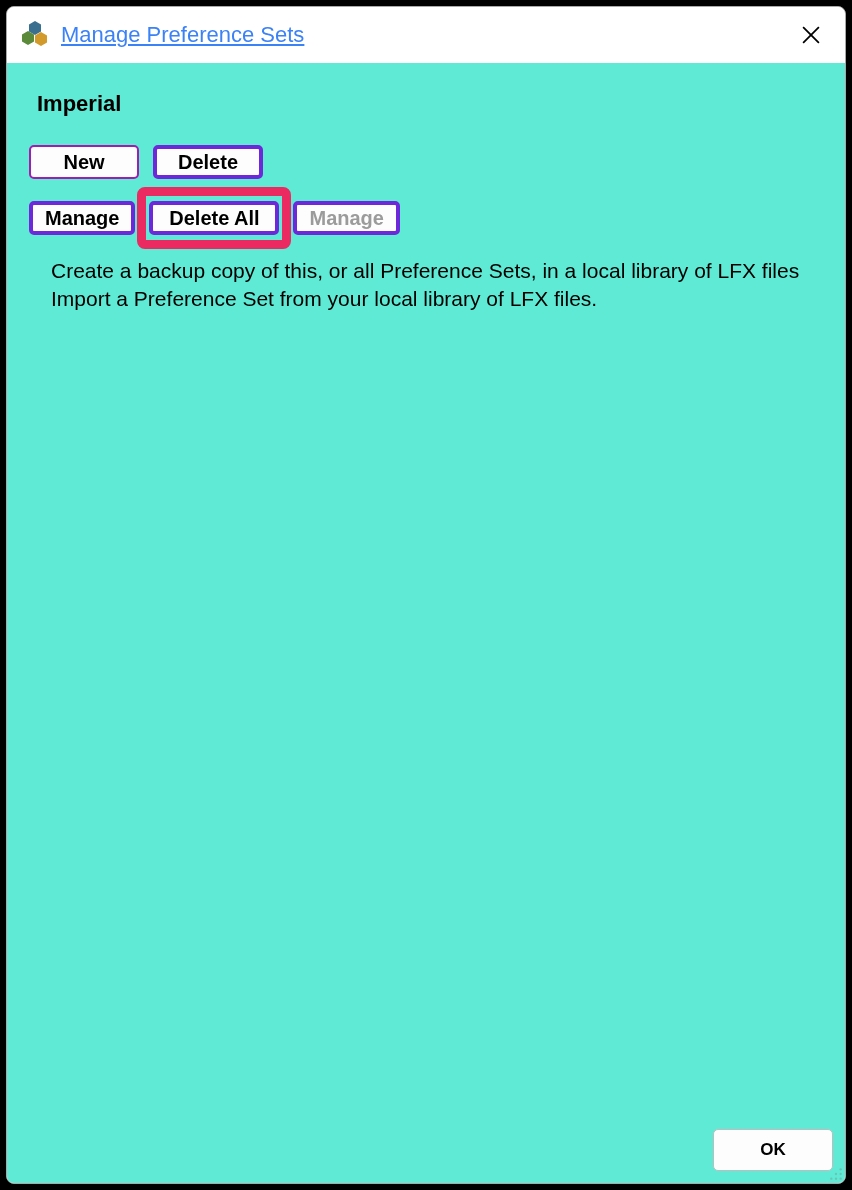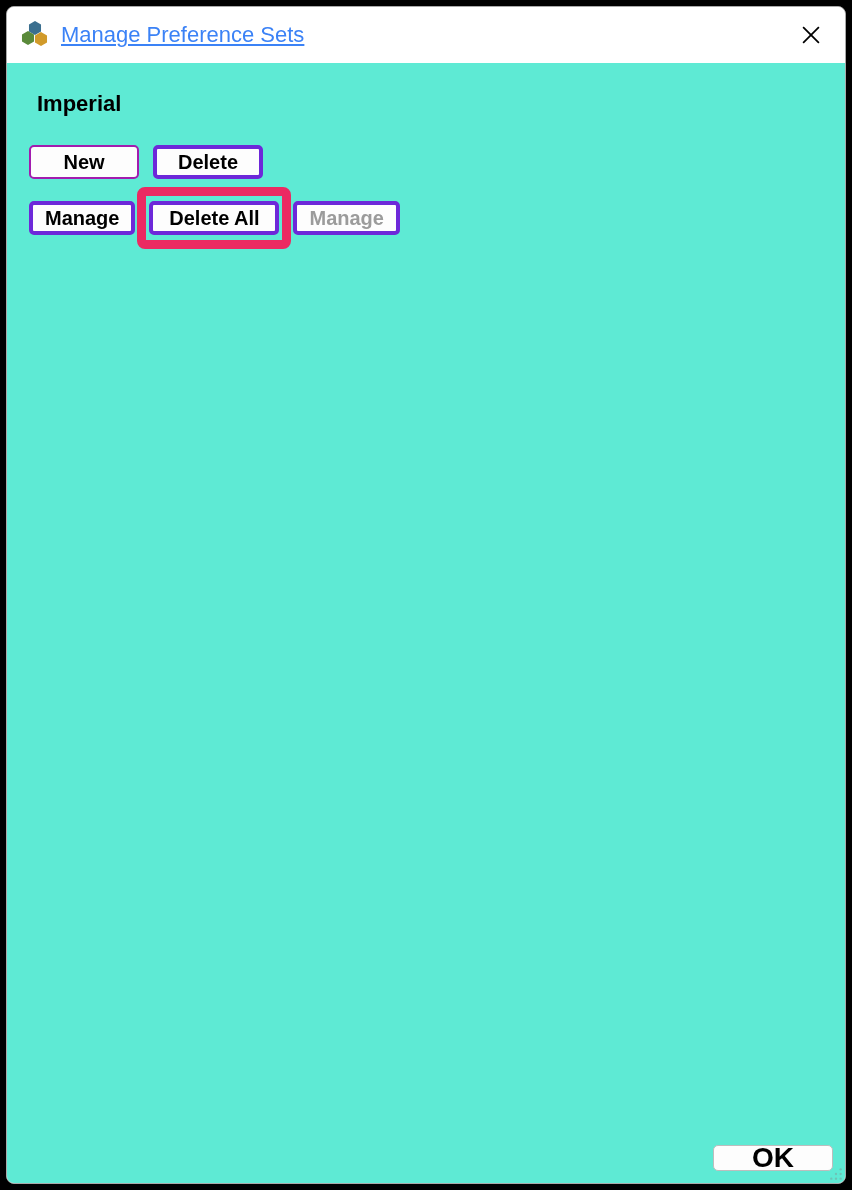--- a/index.html
+++ b/index.html
@@ -121,25 +121,25 @@
     bottom: -14px;
     pointer-events: none;
   }
   .footer {
     position: absolute;
     right: 12px;
     bottom: 12px;
   }
   .ok-btn {
     width: 120px;
-    height: 26px;
+    height: 42px;
     background: #fdfdfd;
     border: 1px solid #bdbdbd;
     border-radius: 5px;
-    font-size: 28px;
+    font-size: 17px;
     font-weight: bold;
     color: #000;
     display: flex;
     align-items: center;
     justify-content: center;
     cursor: pointer;
   }
   .resize-grip {
     position: absolute;
     right: 2px;
@@ -194,20 +194,22 @@
 
     <div class="btn-row">
       <div class="btn" style="min-width:96px">Manage</div>
       <div class="highlight-wrap">
         <div class="btn" style="min-width:130px">Delete All</div>
         <div class="highlight-box"></div>
       </div>
       <div class="btn disabled" style="min-width:96px">Manage</div>
     </div>
 
+    <div class="desc" style="padding-left:44px">Create a backup copy of this, or all Preference Sets, in a local library of LFX files
+Import a Preference Set from your local library of LFX files.</div>
 
     <div class="footer">
       <div class="ok-btn">OK</div>
     </div>
 
     <div class="resize-grip">
       <svg viewBox="0 0 12 12">
         <circle cx="10" cy="2" r="1" fill="#888"></circle>
         <circle cx="10" cy="6" r="1" fill="#888"></circle>
         <circle cx="6" cy="6" r="1" fill="#888"></circle>

